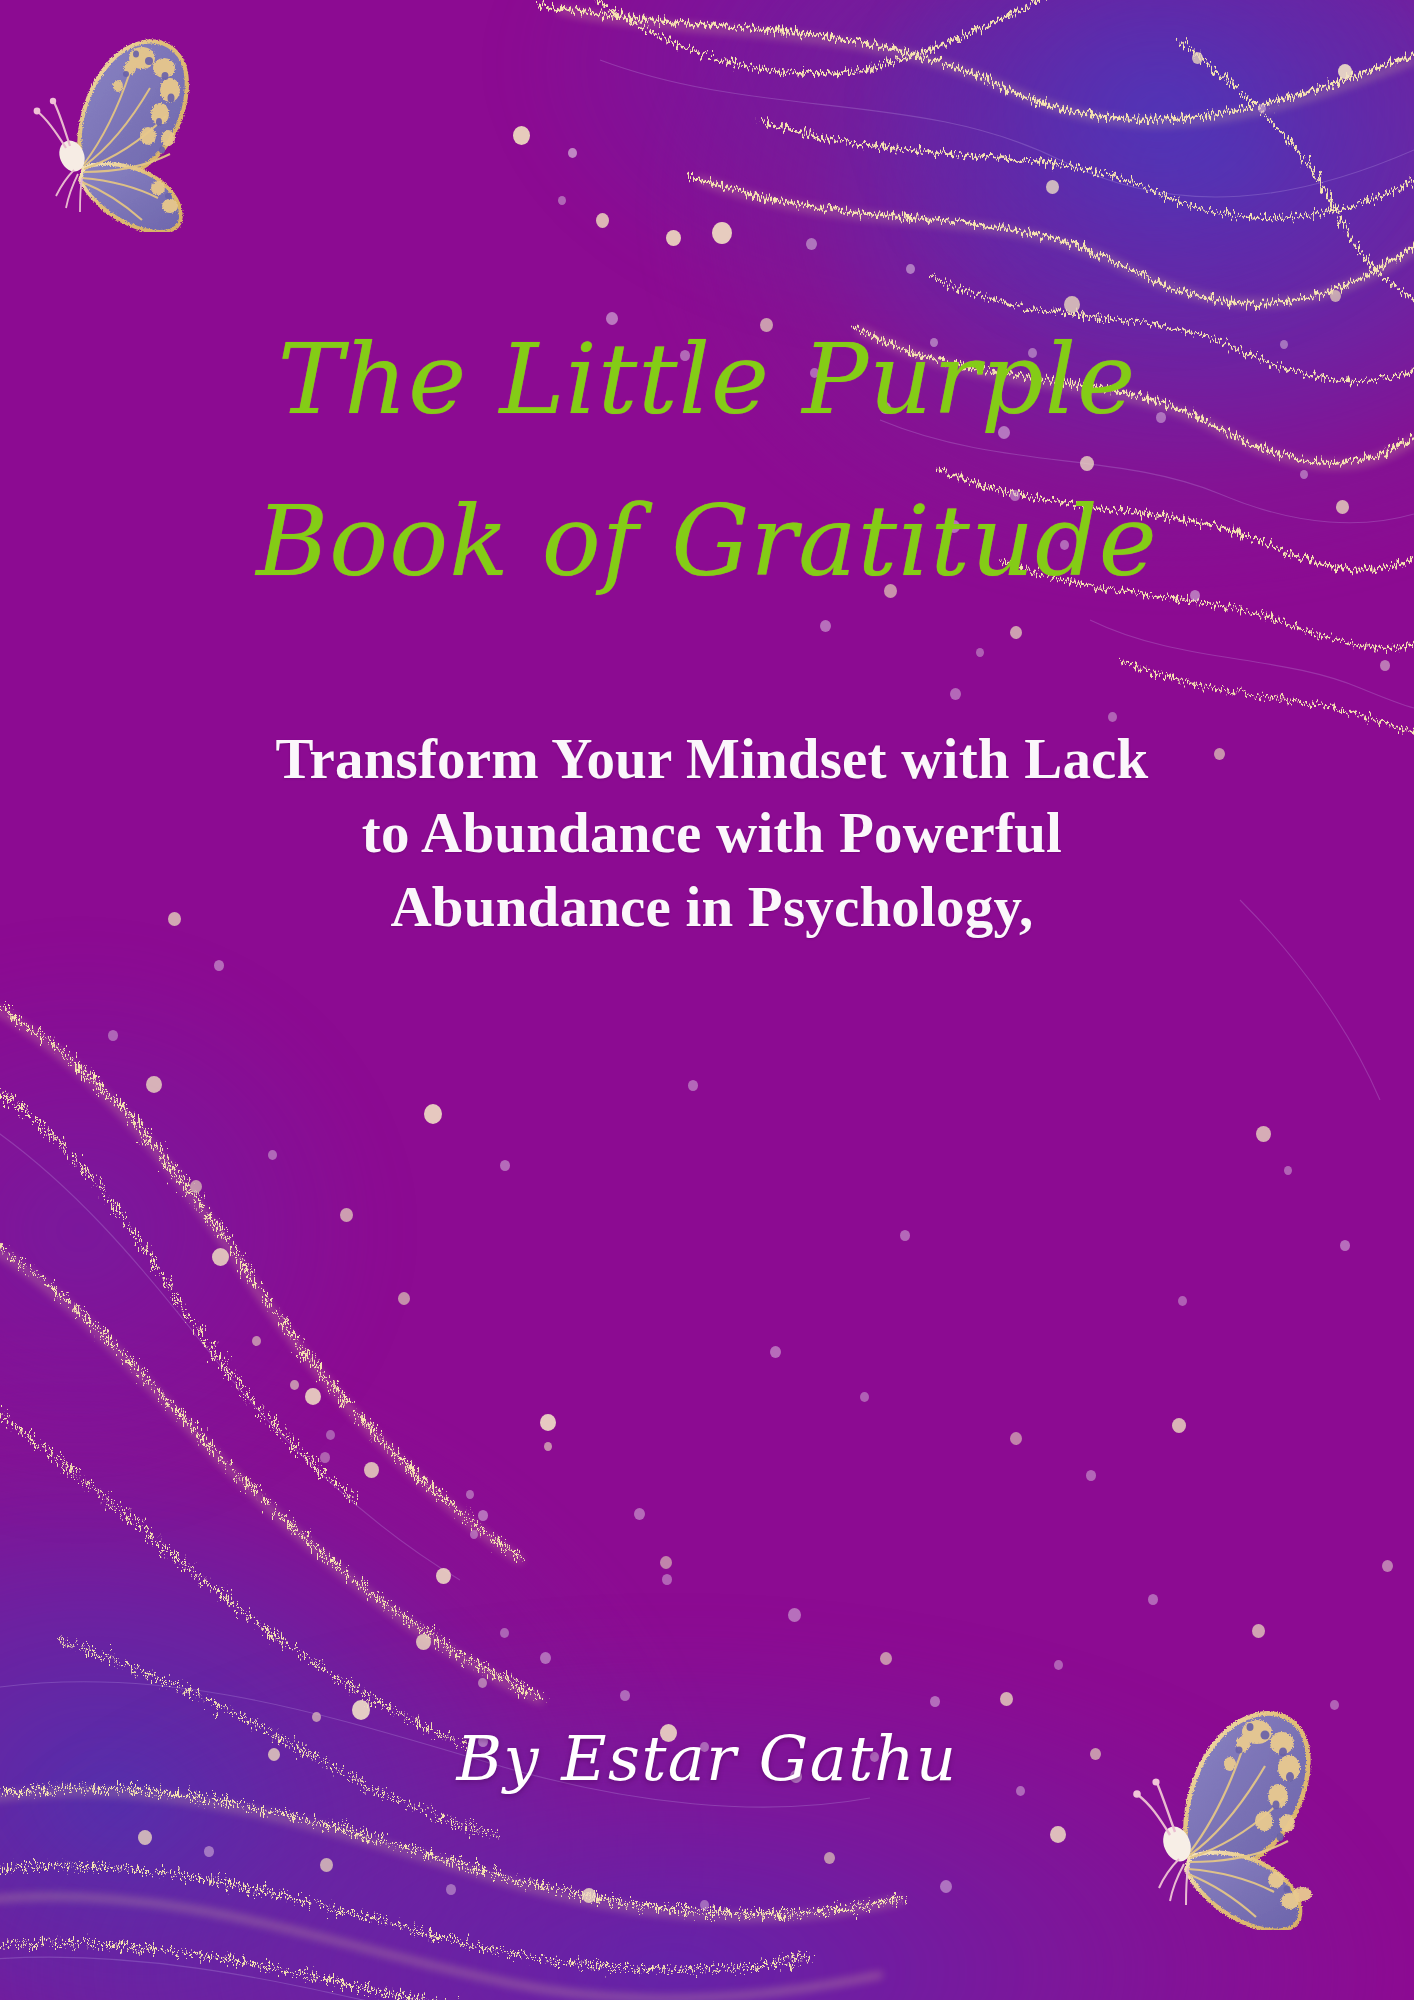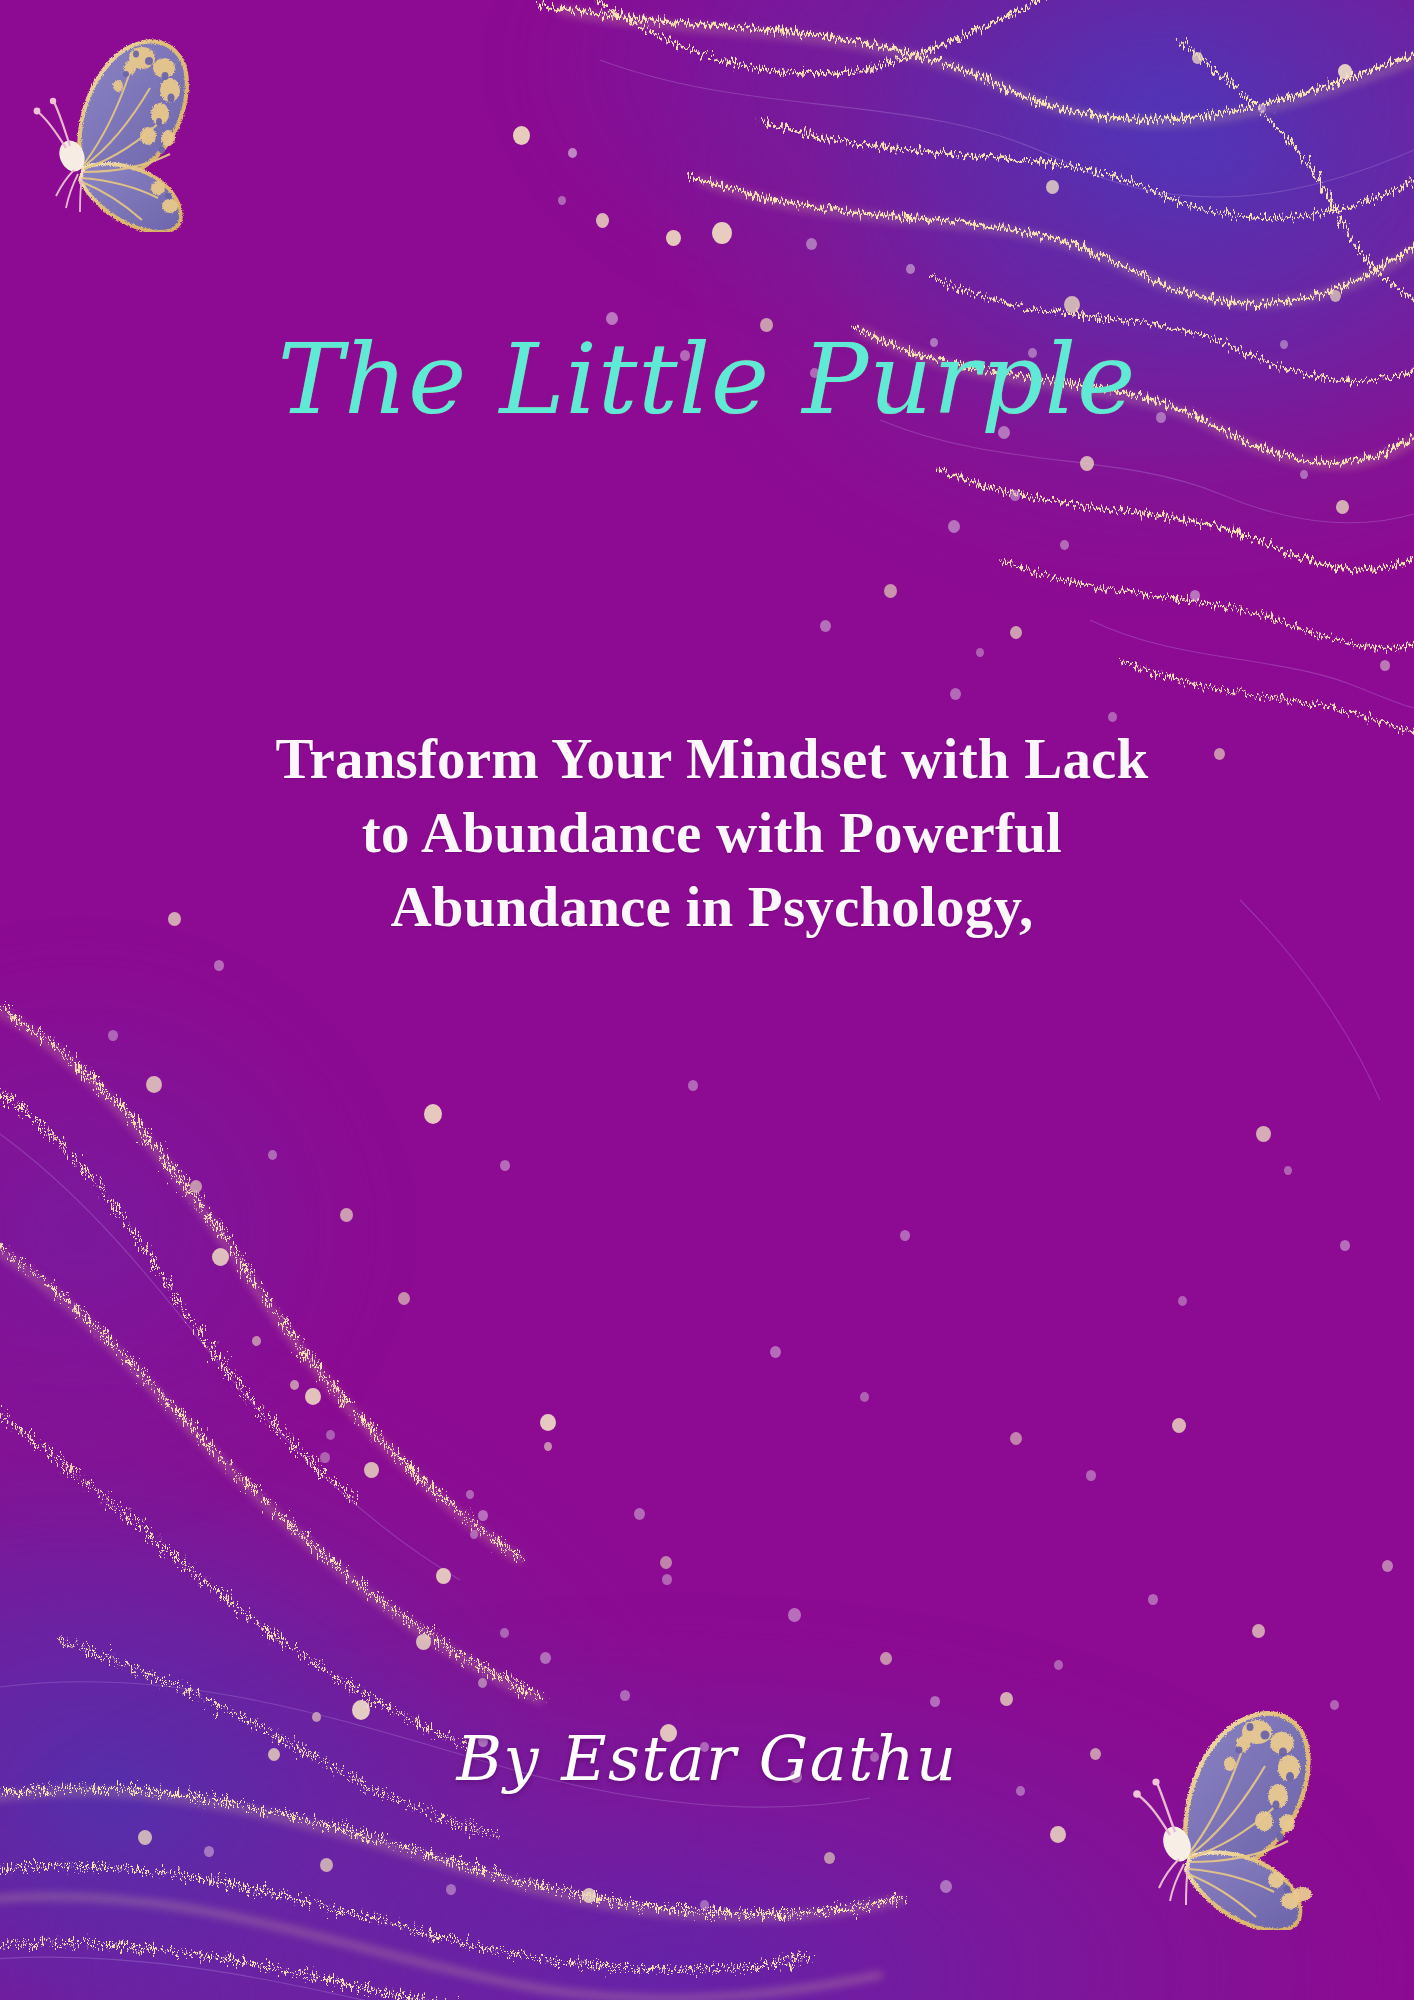--- a/index.html
+++ b/index.html
@@ -91,21 +91,21 @@
 
   
   .butterfly{position:absolute;pointer-events:none;}
   .bf-tl{left:16px;top:22px;width:190px;height:210px;}
   .bf-br{left:1112px;top:1690px;width:215px;height:240px;}
 
   
   .title{
     position:absolute;left:0;right:0;
     text-align:center;
-    color:#5eead4;
+    color:#84cc16;
     font-family:"DejaVu Serif",serif;
     font-style:italic;
     font-weight:400;
     letter-spacing:1px;
     white-space:nowrap;
     text-shadow:0 0 1px rgba(223,181,60,.55);
   }
   .title-1{top:330px;font-size:98px;line-height:1.0;}
   .title-2{top:492px;font-size:98px;line-height:1.0;}
 
@@ -460,20 +460,21 @@
         <g stroke="#E9BBD0" stroke-width="2" fill="none">
           <path d="M63,161 C54,170 47,181 43,190"></path>
           <path d="M68,166 C61,179 56,192 54,203"></path>
           <path d="M72,170 C70,183 70,196 70,207"></path>
         </g>
       </g>
     </svg>
   </div>
 
   <div class="title title-1">The Little Purple</div>
+  <div class="title title-2">Book of Gratitude</div>
 
   <div class="subtitle">
     <span class="sl">Transform Your Mindset with Lack</span>
     <span class="sl">to Abundance with Powerful</span>
     <span class="sl">Abundance in Psychology,</span>
   </div>
 
   <div class="author">By Estar Gathu</div>
 
 </div>

